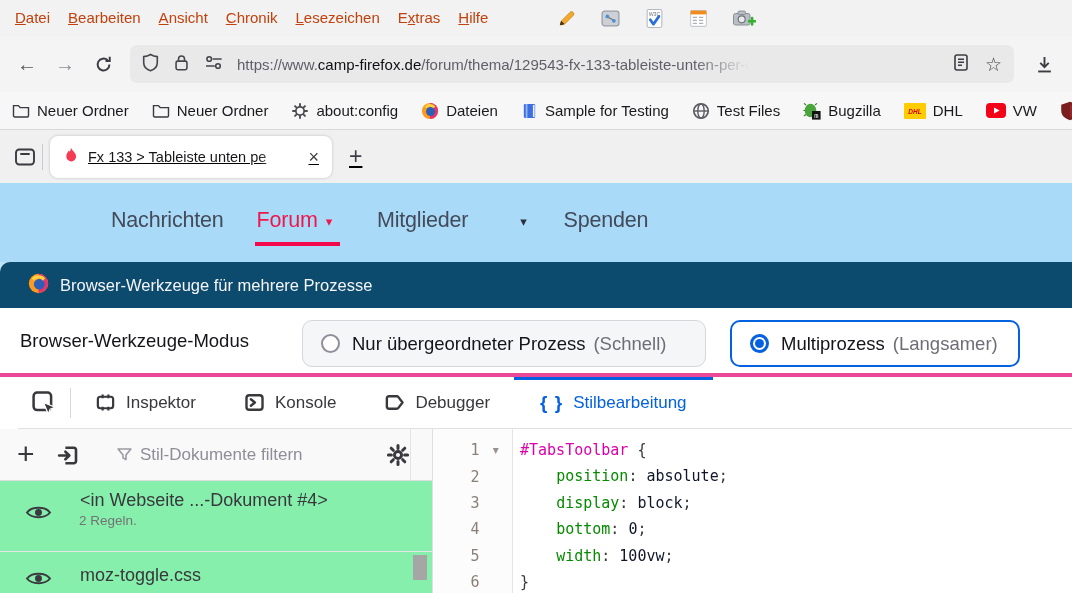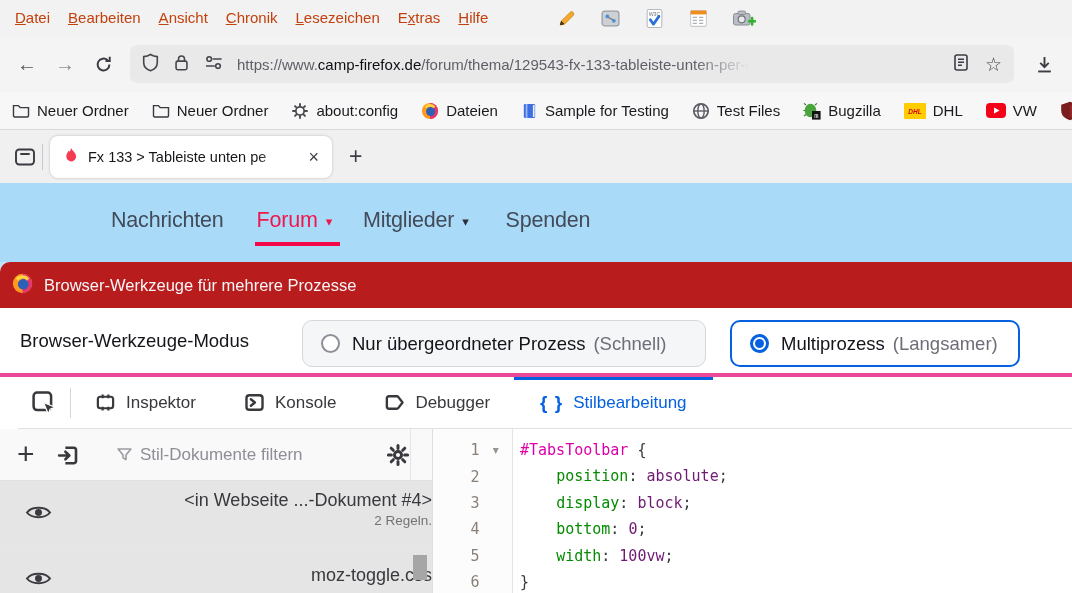--- a/index.html
+++ b/index.html
@@ -27,43 +27,43 @@
   .field-right { display:flex; align-items:center; gap:16px; margin-left:8px; }
   .star-glyph { font-size:19px; color:#3c3c43; line-height:1; }
   .dl-btn { width:40px; height:38px; display:flex; align-items:center; justify-content:center; }
 
   
   .bookmarksbar { position:absolute; top:92px; left:0; right:0; height:38px; background:#f7f7f8; border-bottom:1px solid #d9d9dc; display:flex; align-items:center; padding-left:12px; gap:23px; overflow:hidden; }
   .bm { display:flex; align-items:center; gap:7px; font-size:15px; color:#1a1a1e; white-space:nowrap; }
   .bm svg { display:block; }
 
   
-  .tabbar { position:absolute; top:130px; left:0; right:0; height:53px; background:#f0f0f1; display:flex; align-items:center; }
+  .tabbar { position:absolute; top:130px; left:0; right:0; height:53px; background:#f0f0f1; display:flex; align-items:center;text-decoration:underline; }
   .fxview { width:34px; height:34px; margin-left:8px; display:flex; align-items:center; justify-content:center; }
   .tab-sep { width:1px; height:26px; background:#c9c9cd; margin-left:0; }
   .tab { width:282px; height:42px; margin-left:7px; background:#fff; border-radius:8px; box-shadow:0 0 3px rgba(0,0,0,.22); display:flex; align-items:center; padding:0 10px 0 13px; }
   .tab-title { flex:1; margin-left:9px; font-size:14.5px; color:#17171b; white-space:nowrap; overflow:hidden; -webkit-mask-image:linear-gradient(90deg,#000 78%,transparent 97%); mask-image:linear-gradient(90deg,#000 78%,transparent 97%); }
   .tab-close { font-size:18px; color:#3c3c43; padding:0 3px; line-height:1; }
   .newtab { font-size:23px; color:#3c3c43; margin-left:17px; font-weight:300; }
 
   
   .band { position:absolute; top:183px; left:0; right:0; height:97px; background:#a9dbf8; border-bottom:4px solid #cdeafb; display:flex; align-items:flex-start; padding-top:25px; }
   .nav-item { position:relative; font-size:21.5px; font-weight:500; color:#434a5a; letter-spacing:-0.2px; display:inline-flex; align-items:center; }
   .nav-item .caret { font-size:13px; margin-left:8px; transform:translateY(1px); color:#2b2f3a; }
   .nav-item.active { color:#ef174c; }
   .nav-item.active .caret { color:#ef174c; }
   .nav-item.active .underline { position:absolute; left:-2px; right:-8px; bottom:-13px; height:4px; background:#f3094a; }
   .ni-1 { margin-left:111px; }
   .ni-2 { margin-left:33px; }
-  .ni-3 { margin-left:31px; }
+  .ni-3 { margin-left:45px;gap:44px; }
   .ni-4 { margin-left:37px; }
 
   
   .titlebar-wrap { position:absolute; top:262px; left:0; right:0; height:46px; background:#bfe4f8; }
-  .titlebar { width:100%; height:100%; background:#b91c1c; border-radius:10px 0 0 0; display:flex; align-items:center; padding-left:12px; }
+  .titlebar { width:100%; height:100%; background:#0c4a6e; border-radius:10px 0 0 0; display:flex; align-items:center; padding-left:28px; }
   .titlebar-text { margin-left:11px; font-size:16.5px; color:#f5f5f7; }
 
   
   .mode-row { position:absolute; top:308px; left:0; right:0; height:69px; background:#fff; border-bottom:4px solid #ec4899; }
   .mode-label { position:absolute; left:20px; top:50%; transform:translateY(-50%); font-size:18.5px; color:#15141a; }
   .mode-box { position:absolute; top:12px; height:47px; border-radius:10px; display:flex; align-items:center; padding:0 18px; }
   .mode-box.plain { left:302px; width:404px; background:#f5f6f8; border:1px solid #d6d6db; }
   .mode-box.selected { left:730px; width:290px; background:#fff; border:2px solid #0561e0; }
   .radio { width:19px; height:19px; border-radius:50%; border:2.5px solid #8f8f99; background:#fff; flex:0 0 auto; }
   .radio.checked { border:3px solid #0561e0; display:flex; align-items:center; justify-content:center; }
@@ -85,21 +85,21 @@
   .bottom { position:absolute; top:429px; left:0; right:0; bottom:0; display:flex; }
   .left-pane { position:relative; width:433px; flex:0 0 auto; border-right:1px solid #dfdfe2; display:flex; flex-direction:column; background:#fff; }
   .se-toolbar { position:relative; height:52px; background:#f9f9fa; border-bottom:1px solid #dfdfe2; flex:0 0 auto; }
   .se-plus { position:absolute; left:17px; top:0; line-height:50px; font-size:30px; font-weight:200; color:#38383d; }
   .se-import { position:absolute; left:56px; top:14px; }
   .se-funnel { position:absolute; left:116px; top:17px; }
   .se-filter { position:absolute; left:140px; top:10px; width:225px; height:32px; border:none; outline:none; background:transparent; font-size:17px; color:#38383d; font-family:"Liberation Sans",sans-serif; }
   .se-filter::placeholder { color:#8e8e96; opacity:1; }
   .se-gear { position:absolute; left:386px; top:14px; }
   .se-vline { position:absolute; left:410px; top:0; bottom:0; width:1px; background:#e3e3e6; }
-  .sheet-list { position:relative; flex:1; background:#e5e5e5; overflow:hidden;text-align:right; }
+  .sheet-list { position:relative; flex:1; background:#86efac; overflow:hidden; }
   .sheet { position:relative; }
   .sheet.first { height:71px; border-bottom:1px solid #e6e6e9; }
   .sheet .eye { position:absolute; left:25px; }
   .sheet.first .eye { top:22px; }
   .sheet.second .eye { top:17px; }
   .sheet-title { margin-left:80px; font-size:18px; color:#38383d; white-space:nowrap; overflow:hidden; }
   .sheet.first .sheet-title { padding-top:9px; }
   .sheet.second .sheet-title { padding-top:13px; }
   .sheet-rules { margin-left:79px; font-size:13.5px; color:#737373; margin-top:2px; }
   .scroll-thumb { position:absolute; left:413px; top:74px; width:14px; height:25px; background:#a6a6a6; }
@@ -107,21 +107,21 @@
   
   .editor { flex:1; display:flex; background:#fff; overflow:hidden; }
   .gutter { width:80px; flex:0 0 auto; background:#fcfcfc; border-right:1px solid #e4e4e6; padding-top:8px; }
   .grow { height:26.4px; display:flex; align-items:center; }
   .gnum { width:47px; text-align:right; font:15px "DejaVu Sans Mono", monospace; color:#8a8078; }
   .gfold { width:33px; text-align:center; font-size:12px; color:#9a938c; line-height:1; }
   .code { flex:1; padding:8px 0 0 7px; }
   .cl { white-space:pre; font:15px/26.4px "DejaVu Sans Mono", monospace; }
   .tok-sel { color:#dd00a9; }
   .tok-prop { color:#058b00; }
-  .tok-val { color:#701a75; }
+  .tok-val { color:#0f172a; }
   .tok-pun { color:#38383d; }
 
   svg { flex:0 0 auto; }
 </style>
 </head>
 <body>
 
 <div class="screen">
 
   <div class="menubar">

